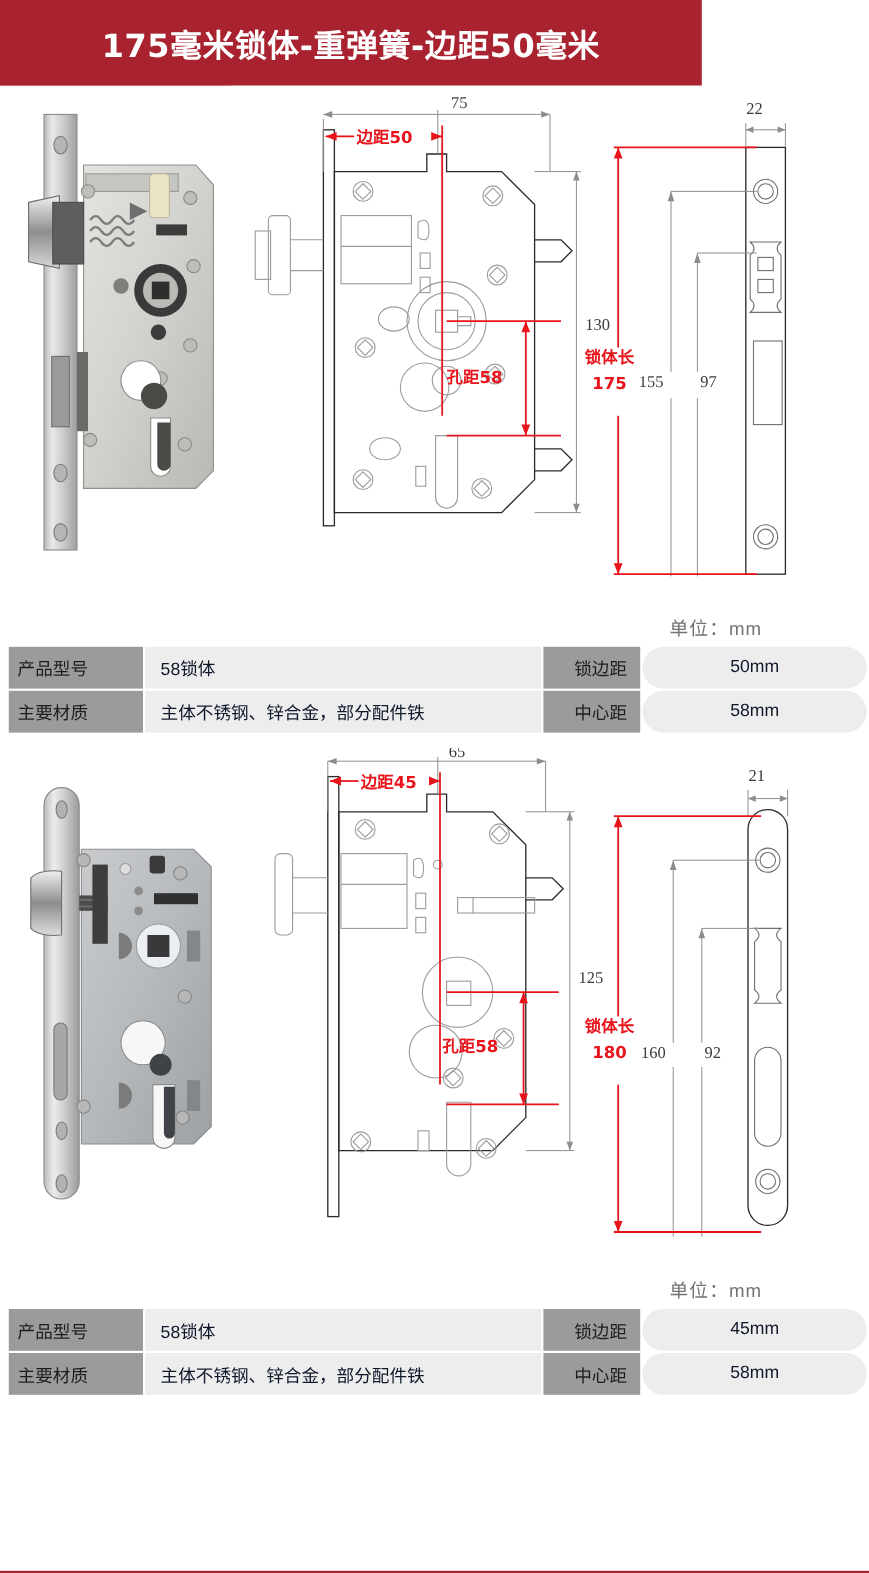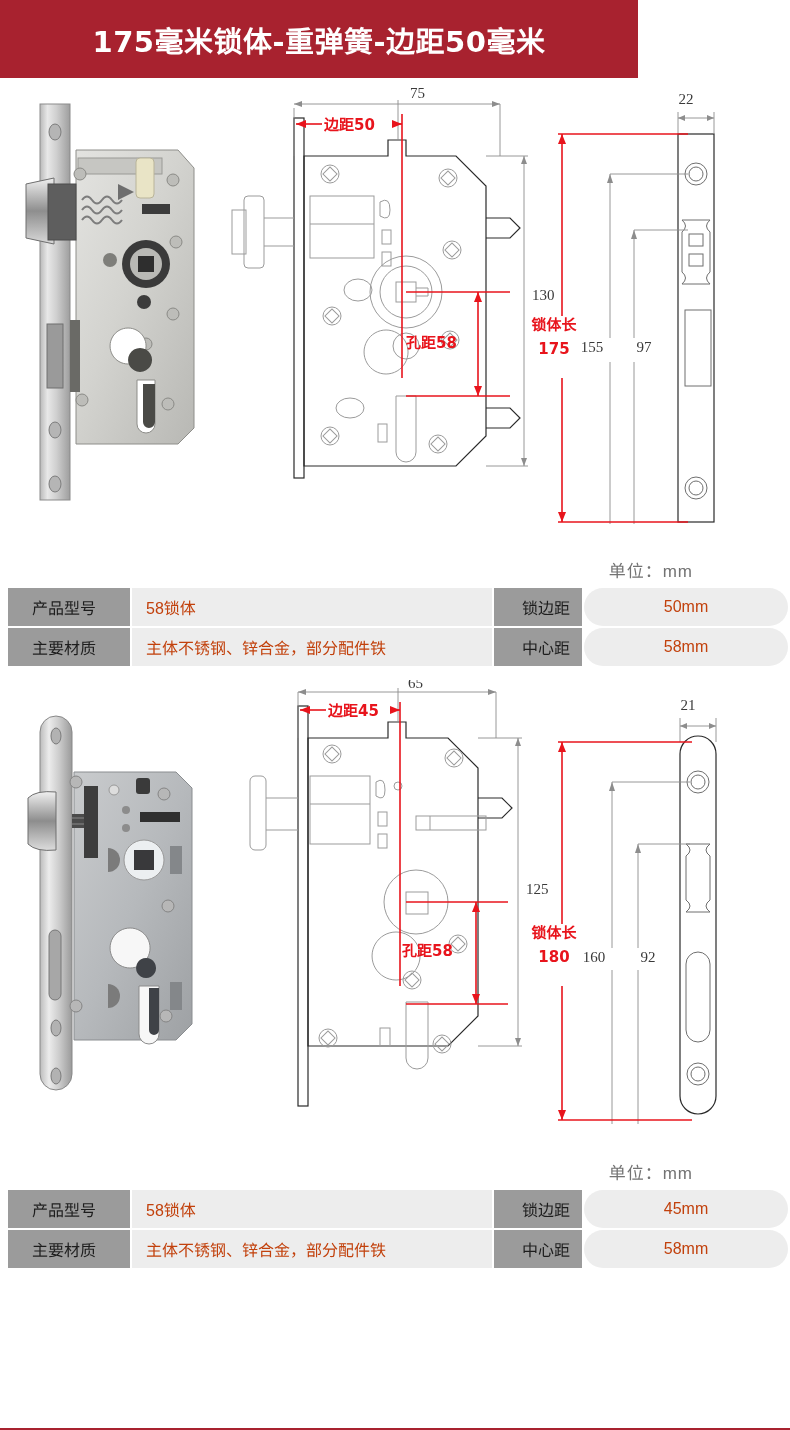--- a/index.html
+++ b/index.html
@@ -48,26 +48,26 @@
     margin:0 8px;
     width:774px;
     display:grid;
     grid-template-columns:122px 360px 88px 204px;
     grid-auto-rows:38px;
     gap:2px 2px;
     box-sizing:border-box;
   }
   .cell{
     display:flex;align-items:center;
-    font-size:16px;color:#c2410c;
+    font-size:16px;color:#0f172a;
     box-sizing:border-box;
     white-space:nowrap;
     overflow:hidden;
   }
-  .cell.lab{background:#9b9b9b;color:#1d1d1d;justify-content:flex-start;padding-left:24px;}
+  .cell.lab{background:#9b9b9b;color:#1d1d1d;justify-content:flex-start;padding-left:8px;}
   .cell.lab.ctr{justify-content:center;padding-left:16px;}
   .cell.val{background:#ededed;padding-left:14px;}
   .cell.val.ctr{justify-content:center;padding-left:0;border-radius:19px;}
 
   .gap{height:14px;}
   .bottom-rule{width:790px;height:2px;background:#a8222f;position:absolute;left:0;bottom:0;}
 
   svg{display:block;}
   .red{stroke:#e8141c;}
   .redf{fill:#e8141c;}

